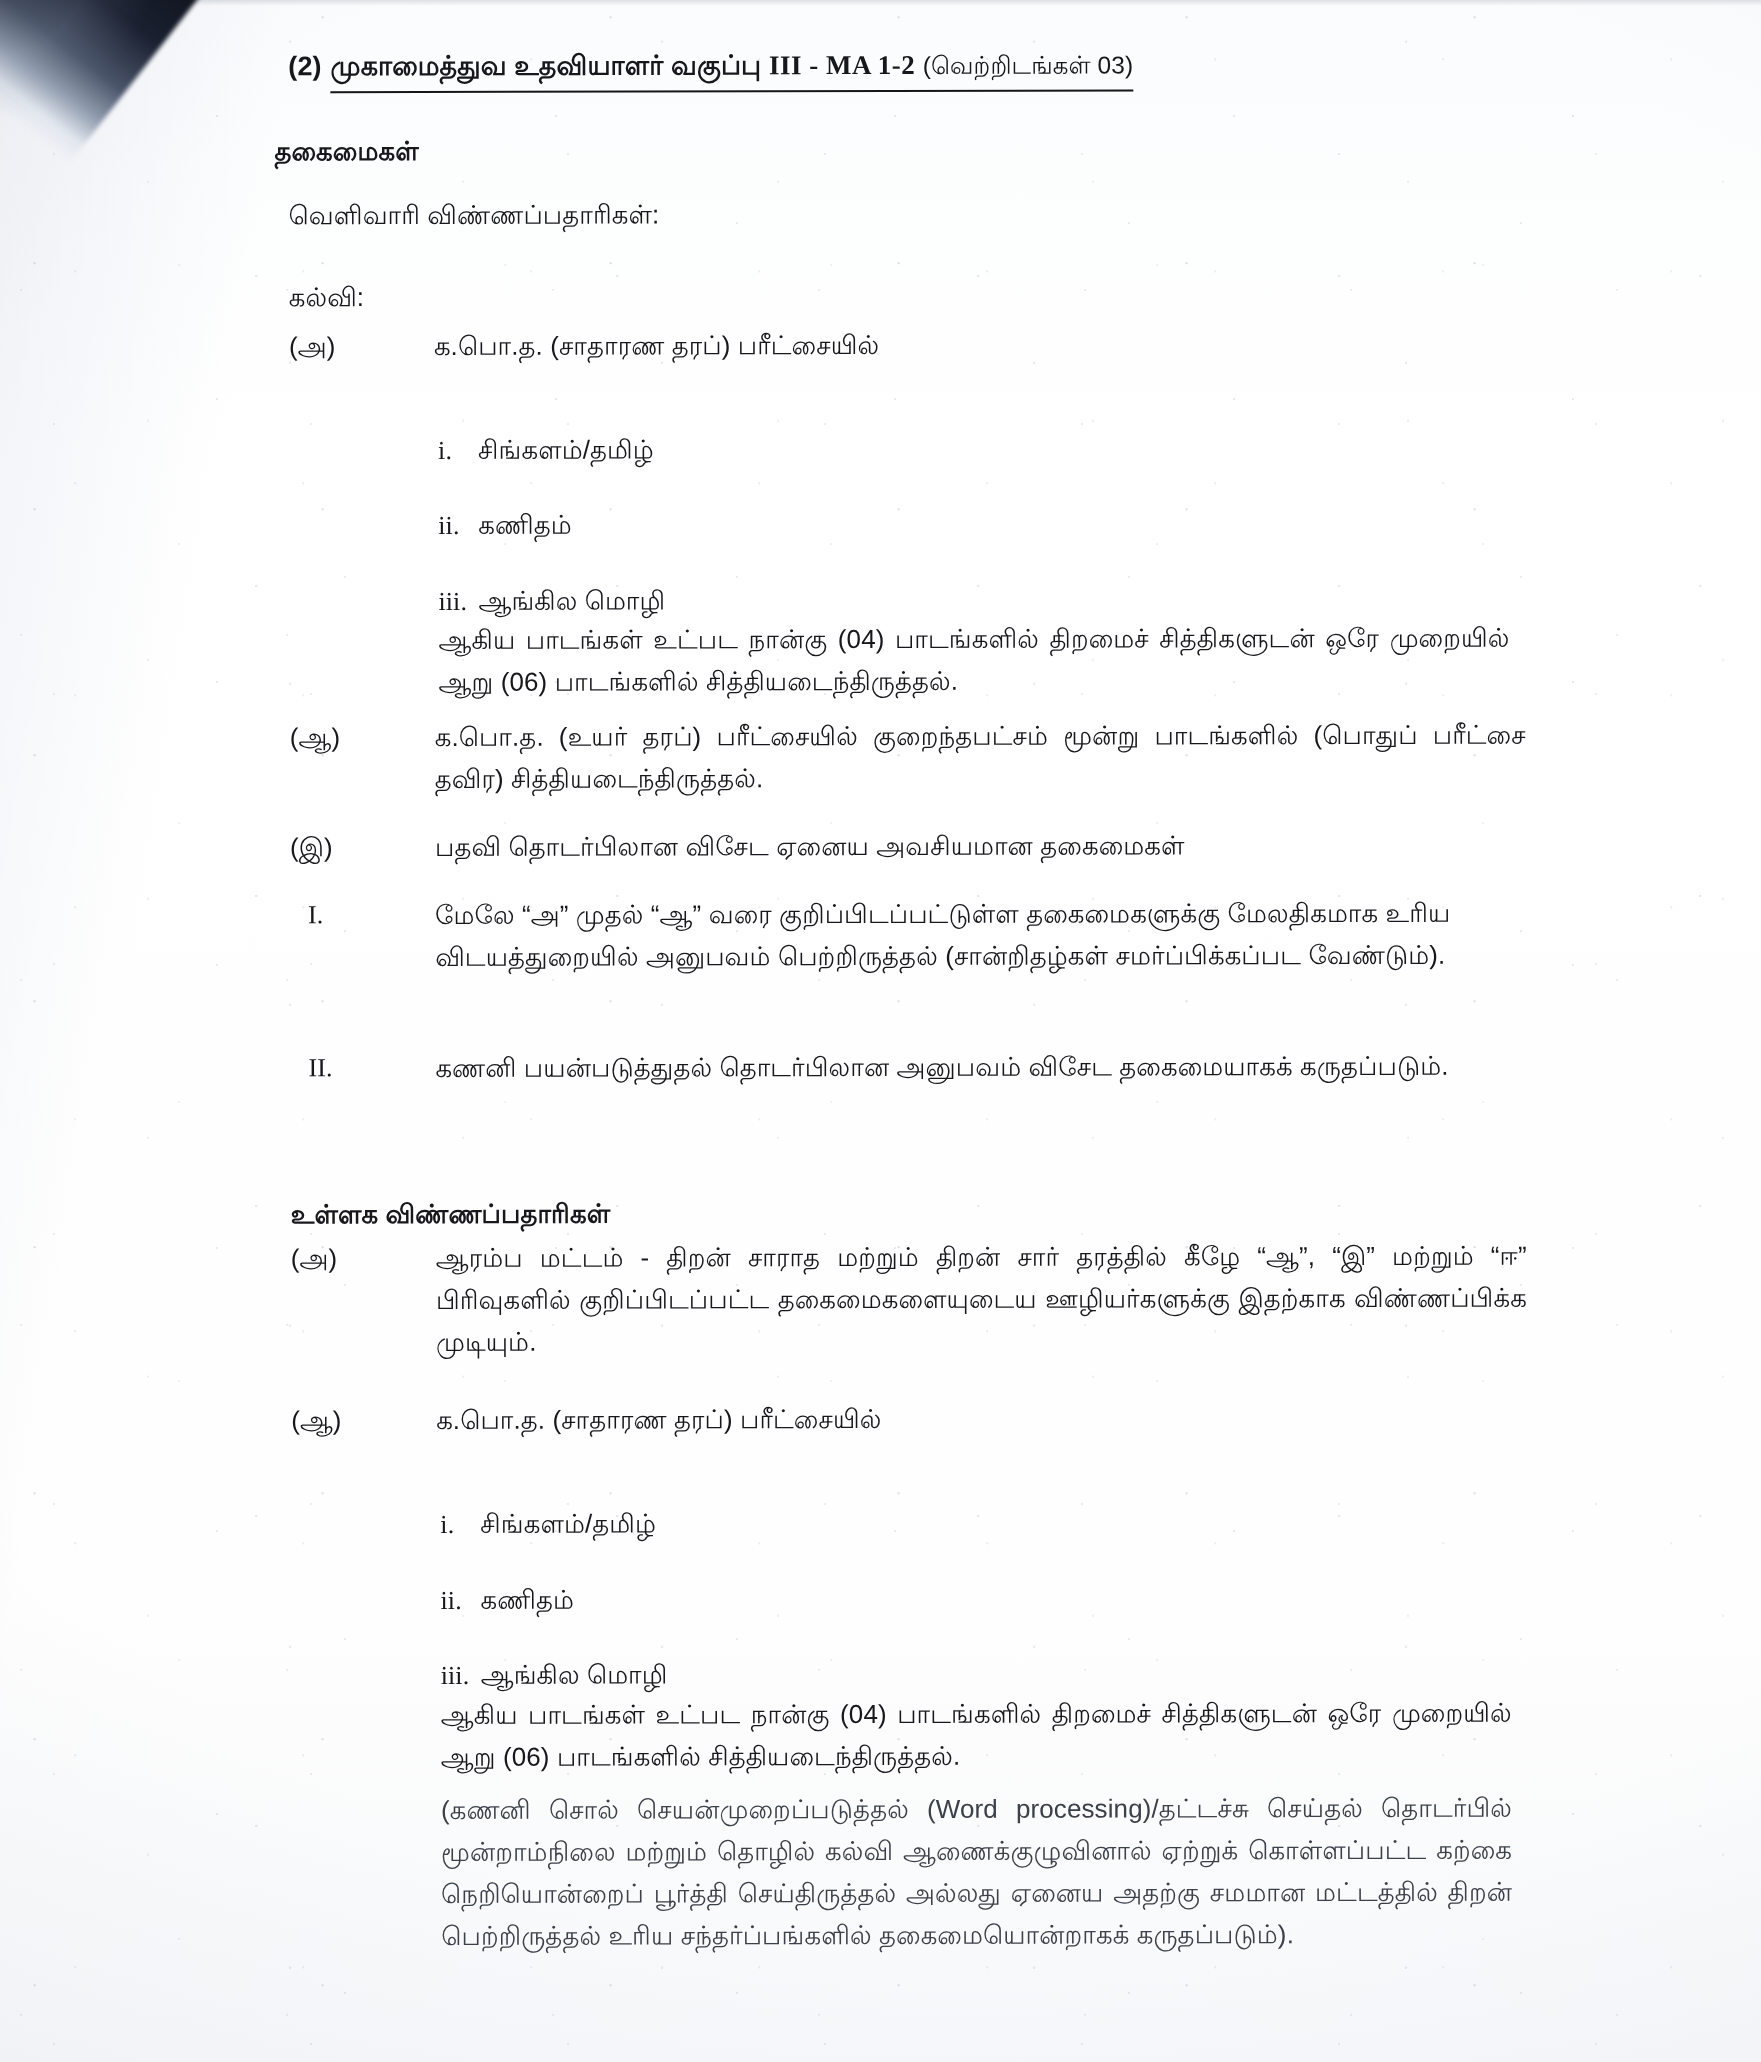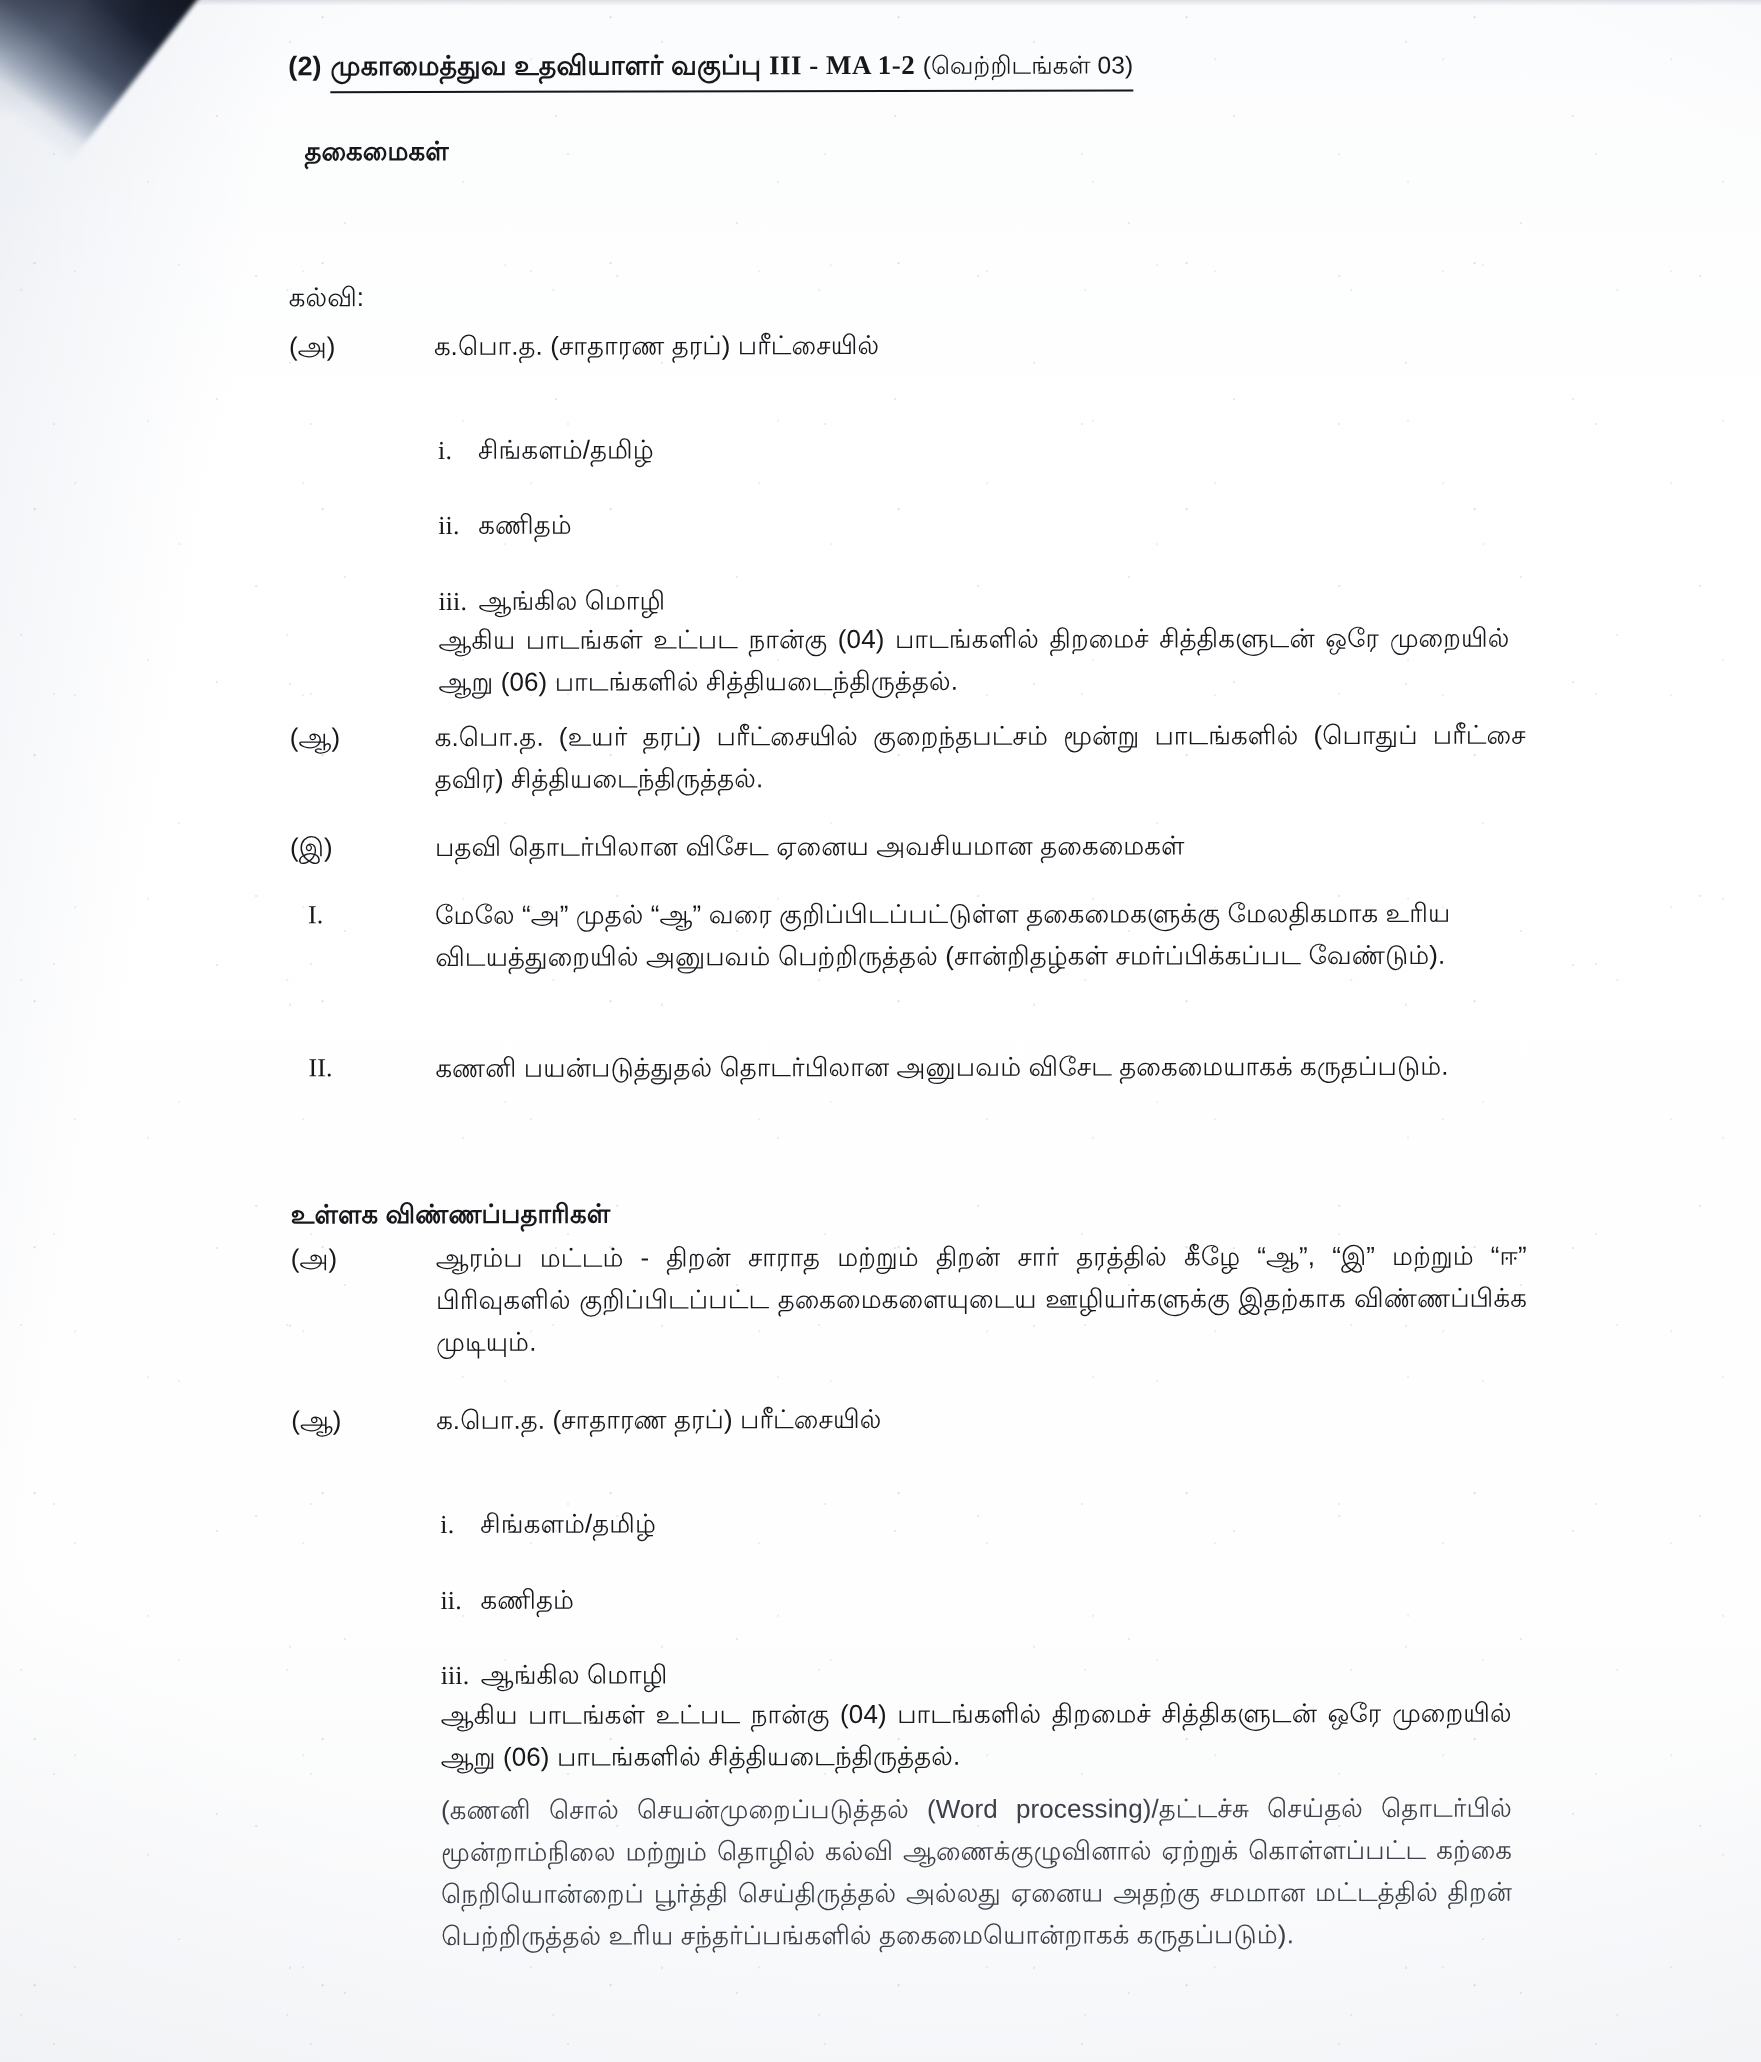--- a/index.html
+++ b/index.html
@@ -173,22 +173,23 @@
   <div id="scan-topedge"></div>
   <div id="scan-corner"></div>
   <div id="scan-corner-soft"></div>
 
   <div id="content">
 
     <div class="blk tm" id="title-row">
       <span class="num">(2)</span><span class="u"><span>முகாமைத்துவ உதவியாளர் வகுப்பு</span> <span class="rom">III - MA 1-2</span> <span class="vac">(வெற்றிடங்கள் 03)</span></span>
     </div>
 
-    <div class="blk tm h-bold" style="left:305px; top:129px;">தகைமைகள்</div>
-
+    <div class="blk tm h-bold" style="left:275px; top:129px;">தகைமைகள்</div>
+
+    <div class="blk tm h-reg" style="left:289px; top:193px;">வெளிவாரி விண்ணப்பதாரிகள்:</div>
 
     <div class="blk tm h-reg" style="left:289px; top:275px;">கல்வி:</div>
 
     <div class="blk tm row" style="left:289px; top:324px; width:1236px;">
       <div class="mark" style="width:145px;">(அ)</div>
       <div class="body nj">க.பொ.த. (சாதாரண தரப்) பரீட்சையில்</div>
     </div>
 
     <div class="blk tm sub" style="left:438px; top:392px;">
       <span class="rn">i.</span><span>சிங்களம்/தமிழ்</span>

